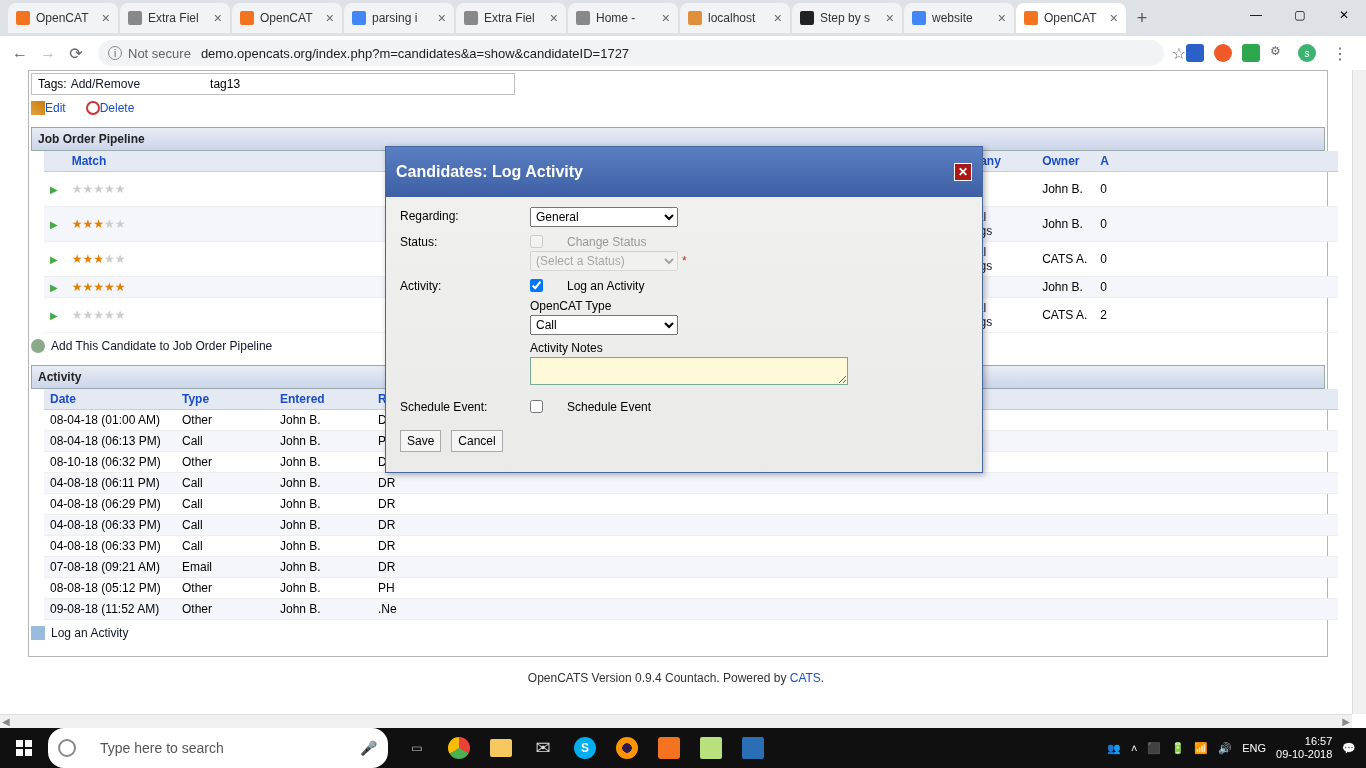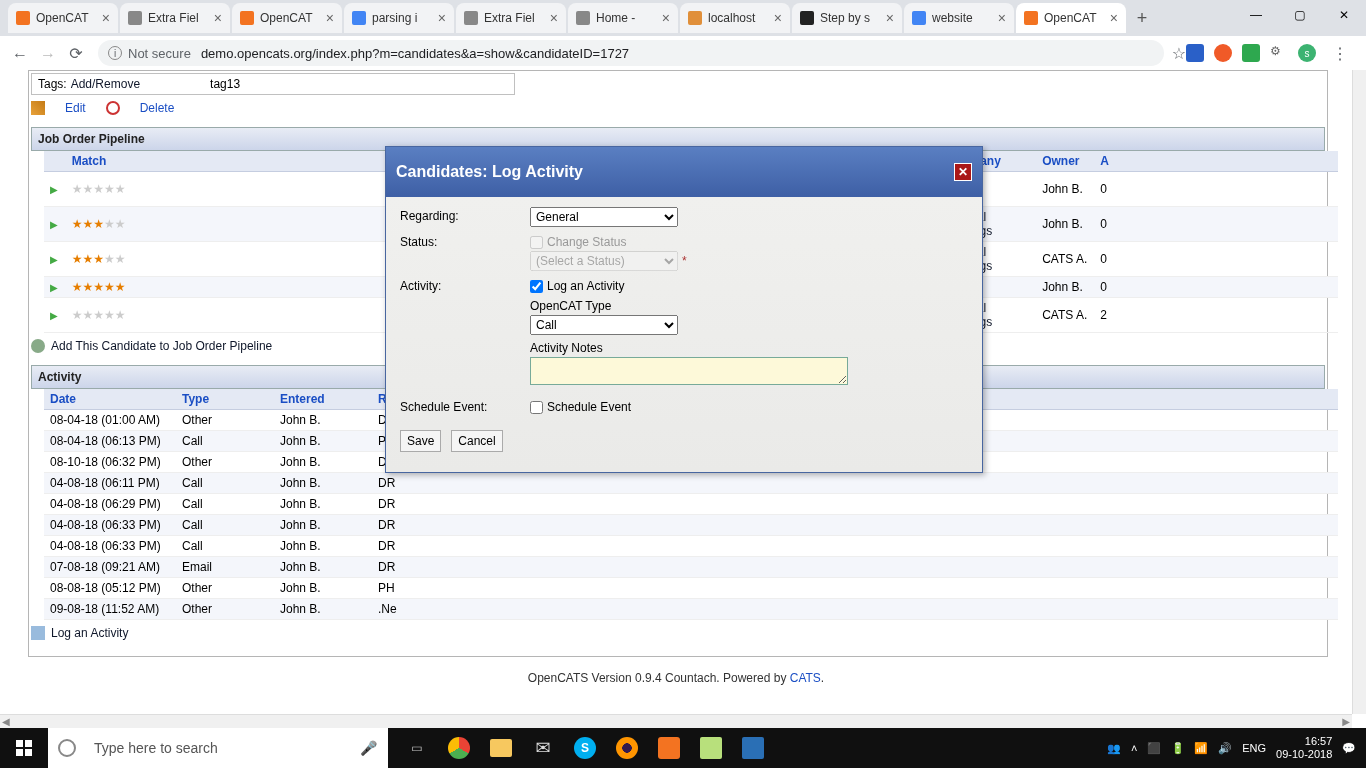--- a/index.html
+++ b/index.html
@@ -29,21 +29,21 @@
 
 
 .page { position: absolute; top: 70px; left: 0; right: 14px; bottom: 54px; overflow: hidden; background: #fff; }
 .content-wrapper { border: 1px solid #b5b5b5; margin: 0 24px 0 28px; background: #fff; padding: 2px 2px 10px 2px; }
 
 .tags-row { display: flex; align-items: center; border: 1px solid #c0c0c0; padding: 3px 6px; width: 484px; }
 .tags-label { margin-right: 4px; }
 .link { color: #0f172a; cursor: pointer; }
 
 .action-row { display: flex; gap: 20px; padding: 6px 0; align-items: center; }
-.action-item { display: flex; align-items: center; gap: 20px; color: #1a4ec4; cursor: pointer; }
+.action-item { display: flex; align-items: center; gap: 0; color: #1a4ec4; cursor: pointer; }
 .small-icon { width: 14px; height: 14px; display: inline-block; }
 
 .section-header { background: linear-gradient(#e8ecf5, #ccd5ea); border: 1px solid #9aa; padding: 4px 6px; font-weight: bold; color: #222; margin-top: 6px; }
 
 table { border-collapse: collapse; width: 100%; margin-left: 13px; }
 .data-table th { background: #e4e9f4; text-align: left; padding: 3px 6px; font-weight: bold; color: #1a4ec4; border-bottom: 1px solid #c5cde0; }
 .data-table td { padding: 3px 6px; border-bottom: 1px solid #eee; }
 .data-table tr:nth-child(even) td { background: #f4f6fb; }
 .match-arrow { color: #4a4; font-size: 10px; margin-right: 2px; }
 
@@ -55,39 +55,39 @@
 .modal-close { background: #aa1818; border: 1px solid #fff; width: 18px; height: 18px; color: #fff; display: flex; align-items: center; justify-content: center; font-weight: bold; font-size: 12px; cursor: pointer; }
 .modal-body { padding: 10px 14px 20px 14px; background: linear-gradient(#f0f0ee, #eaeae8); }
 .form-row { display: flex; margin-bottom: 6px; }
 .form-label { width: 130px; padding-top: 2px; }
 .form-field { flex: 1; }
 .form-field select { width: 148px; font-size: 12px; padding: 1px; }
 .form-field .sub-label { margin: 6px 0 2px 0; }
 .status-select { color: #888; }
 .asterisk { color: #aa3333; margin-left: 4px; }
 textarea.notes { width: 318px; height: 28px; background: #fdf9d9; border: 1px solid #7a9; resize: both; }
-.checkbox-row { display: flex; align-items: flex-end; gap: 4px; margin: 2px 0; }
+.checkbox-row { display: flex; align-items: flex-start; gap: 24px; margin: 2px 0; }
 .checkbox-row.disabled { color: #999; }
 .modal-buttons { display: flex; gap: 10px; margin-top: 14px; }
 .modal-buttons button { padding: 3px 6px; font-size: 12px; border: 1px solid #aaa; background: #f5f5f5; cursor: pointer; }
 
 .footer-text { text-align: center; font-size: 12px; color: #333; margin-top: 14px; }
 .footer-text .link { color: #1a4ec4; }
 
 
 .vscroll { position: absolute; right: 0; top: 70px; bottom: 54px; width: 14px; background: #f0f0f0; border-left: 1px solid #ddd; }
 .hscroll { position: absolute; left: 0; right: 14px; bottom: 40px; height: 14px; background: #f0f0f0; border-top: 1px solid #ddd; display:flex; justify-content: space-between; align-items:center; padding:0 2px;}
 .hscroll .arr { font-size: 10px; color: #888; }
 
 
 .taskbar { position: absolute; bottom: 0; left: 0; right: 0; height: 40px; background: #101010; display: flex; align-items: center; color: #fff; }
 .start-btn { width: 48px; height: 40px; display: flex; align-items: center; justify-content: center; }
 .win-logo { width: 16px; height: 16px; display: grid; grid-template-columns: 1fr 1fr; grid-template-rows: 1fr 1fr; gap: 2px; }
 .win-logo div { background: #fff; }
-.search-box { display: flex; align-items: center; background: #fff; color: #555; height: 40px; width: 340px; padding: 0 10px; gap: 18px; font-size: 14px; }
+.search-box { display: flex; align-items: center; background: #fff; color: #555; height: 40px; width: 340px; padding: 0 10px; gap: 24px; font-size: 14px; border-radius: 16px; }
 .cortana { width: 18px; height: 18px; border: 2px solid #888; border-radius: 50%; }
 .task-icons { display: flex; align-items: center; height: 40px; margin-left: 8px; }
 .task-icon { width: 42px; height: 40px; display: flex; align-items: center; justify-content: center; }
 .tray { margin-left: auto; display: flex; align-items: center; gap: 10px; padding-right: 10px; font-size: 11px; }
 .tray .clock { text-align: right; line-height: 1.2; }
 </style>
 </head>
 <body>
 
 <div class="browser-chrome">

